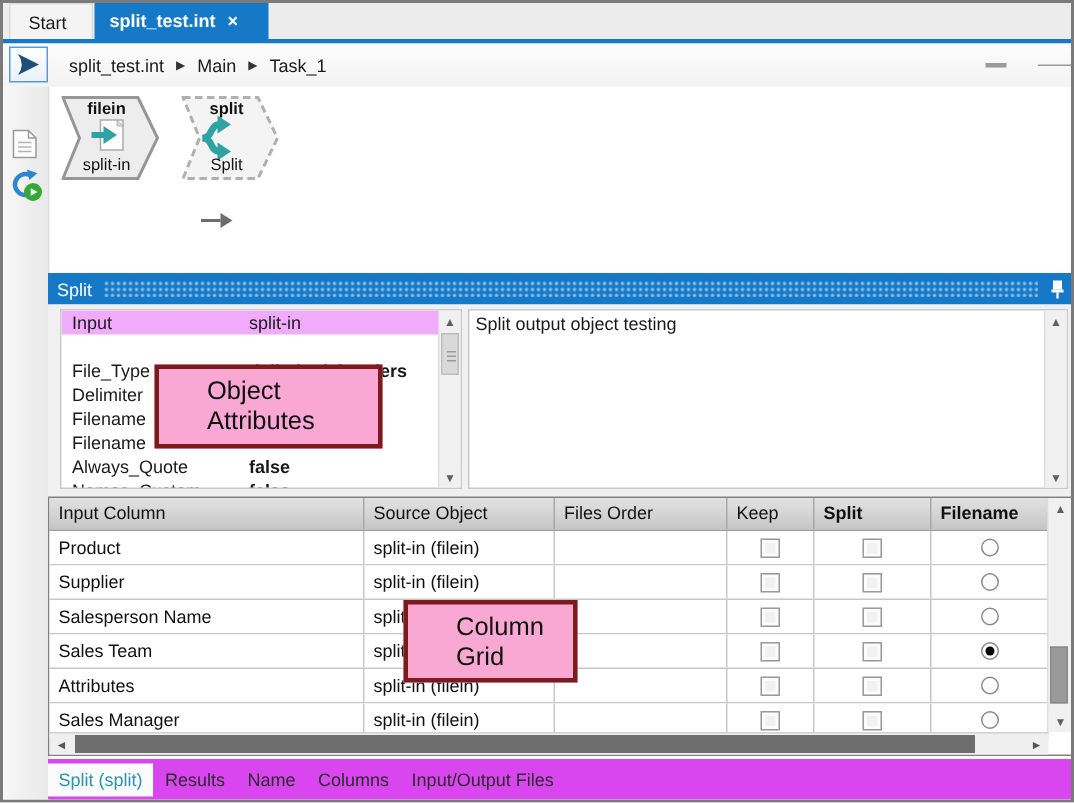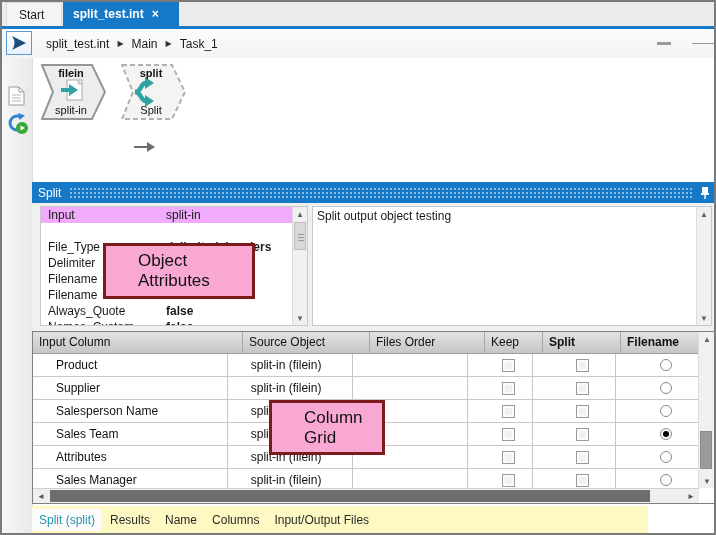--- a/index.html
+++ b/index.html
@@ -62,42 +62,42 @@
   .comments{position:absolute;left:280px;top:3px;width:400px;height:120px;background:#fff;border:1px solid #c9c9c9;box-sizing:border-box;padding-left:38px;}
   .comments .txt{position:absolute;left:4px;top:2px;font-size:12px;color:#1a1a1a;}
 
   
   .grid{position:absolute;left:30px;top:329px;width:684px;height:173px;background:#fff;border:1px solid #808080;box-sizing:border-box;}
   .ghead{position:absolute;left:0;top:0;width:666px;height:21px;display:flex;background:linear-gradient(#e2e2e2,#c6c6c6);border-bottom:1px solid #9c9c9c;}
   .gh{height:21px;line-height:21px;font-size:12px;color:#111;padding-left:6px;border-right:1px solid #a8a8a8;box-sizing:border-box;}
   .gh.b{font-weight:bold;}
   .grows{position:absolute;left:0;top:22px;width:666px;}
   .grow{display:flex;height:22px;border-bottom:1px solid #c8c8c8;background:#fff;}
-  .gc{height:22px;line-height:22px;font-size:12px;color:#111;padding-left:6px;border-right:1px solid #c8c8c8;box-sizing:border-box;display:flex;align-items:center;margin-left:17px;}
+  .gc{height:22px;line-height:22px;font-size:12px;color:#111;padding-left:6px;border-right:1px solid #c8c8c8;box-sizing:border-box;display:flex;align-items:center;}
   .gc.txt{display:block;white-space:nowrap;overflow:hidden;}
   .c0{width:210px;} .c1{width:127px;} .c2{width:115px;} .c3{width:58px;} .c4{width:78px;} .c5{width:78px;}
   .gc.ctr{justify-content:center;padding-left:0;}
   .cb{width:13px;height:13px;border:1px solid #9a9a9a;background:#f1f1f1;box-shadow:inset 0 0 0 2px #fbfbfb;box-sizing:border-box;}
   .radio{width:12px;height:12px;border:1px solid #8a8a8a;border-radius:50%;background:#fdfdfd;box-sizing:border-box;position:relative;}
   .radio.on::after{content:"";position:absolute;left:2px;top:2px;width:6px;height:6px;border-radius:50%;background:#000;}
   .grid .vscroll{width:17px;height:156px;}
   .hscroll{position:absolute;left:0;bottom:0;width:666px;height:15px;background:#efefef;border-top:1px solid #d0d0d0;box-sizing:border-box;}
   .harrow{position:absolute;top:0;width:16px;height:14px;display:flex;align-items:center;justify-content:center;font-size:8px;color:#555;}
   .harrow.left{left:0;}
   .harrow.right{right:0;}
   .hthumb{position:absolute;left:17px;top:1px;width:600px;height:12px;background:#6e6e6e;}
 
   
   .overlay{position:absolute;background:#f9a8d4;border:3px solid #7b1b1b;display:flex;align-items:center;justify-content:center;font-size:17px;color:#111;box-sizing:border-box;padding-left:32px;}
   .ov-attr{left:101px;top:241px;width:152px;height:56px;}
   .ov-com{left:388px;top:243px;width:152px;height:58px;}
   .ov-grid{left:267px;top:398px;width:116px;height:55px;}
 
   
-  .bottom-tabs{position:absolute;left:30px;top:504px;width:616px;height:27px;background:#fef9c3;display:flex;align-items:center;}
+  .bottom-tabs{position:absolute;left:30px;top:504px;width:684px;height:27px;background:#d946ef;display:flex;align-items:center;}
   .btab{font-size:12px;color:#2b2b2b;padding:4px 7px;margin-right:1px;white-space:nowrap;}
   .btab.act{color:#2a93af;background:#fbfbfb;}
 </style>
 </head>
 <body>
 
 <div class="window">
 
   <div class="tabstrip">
     <div class="tab start">

